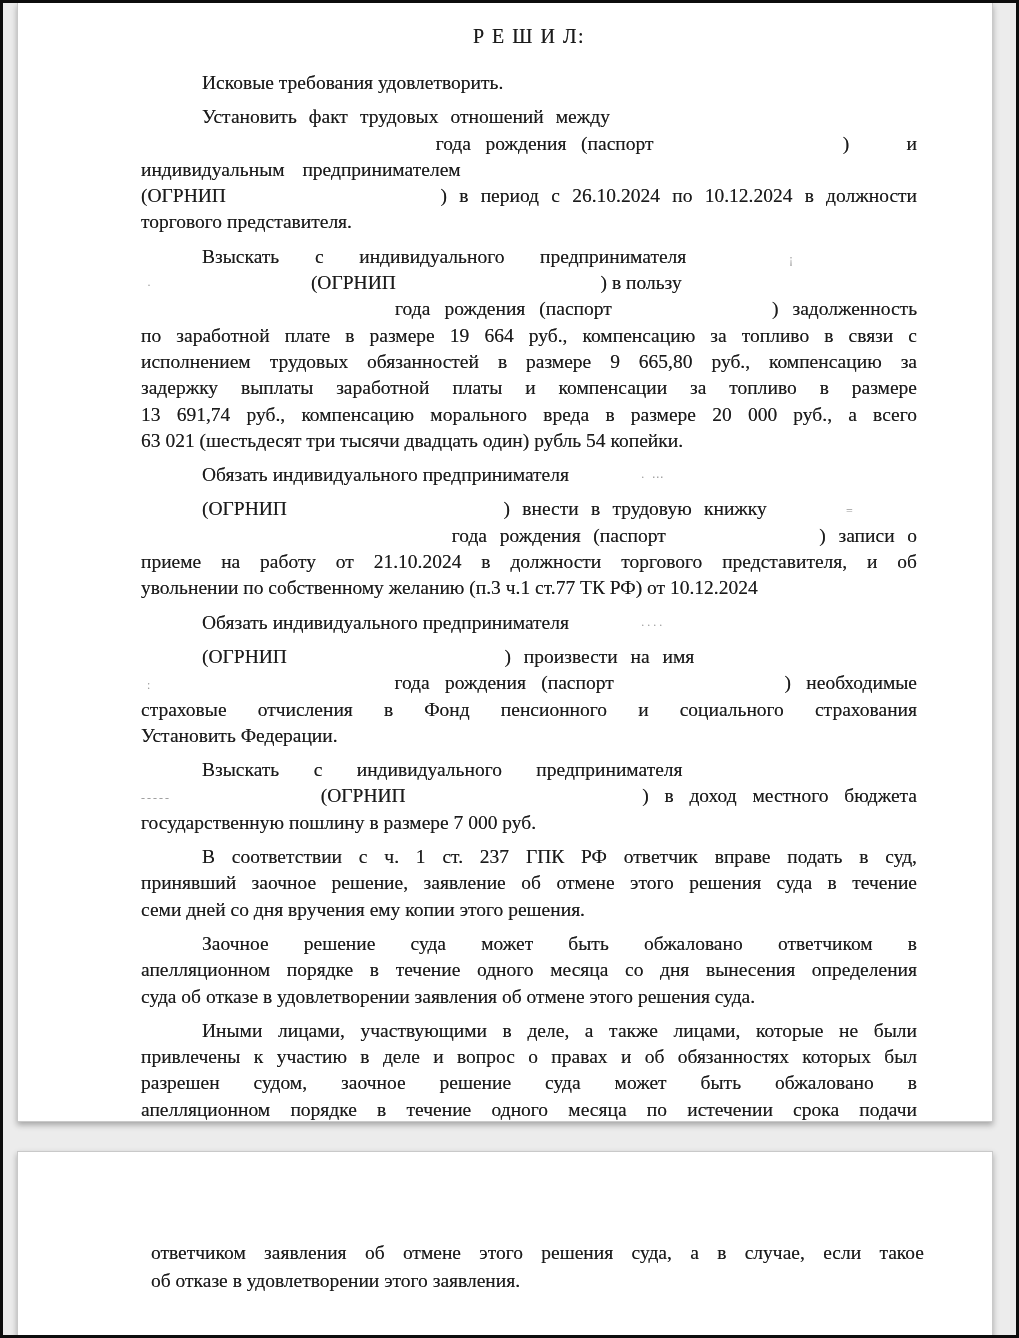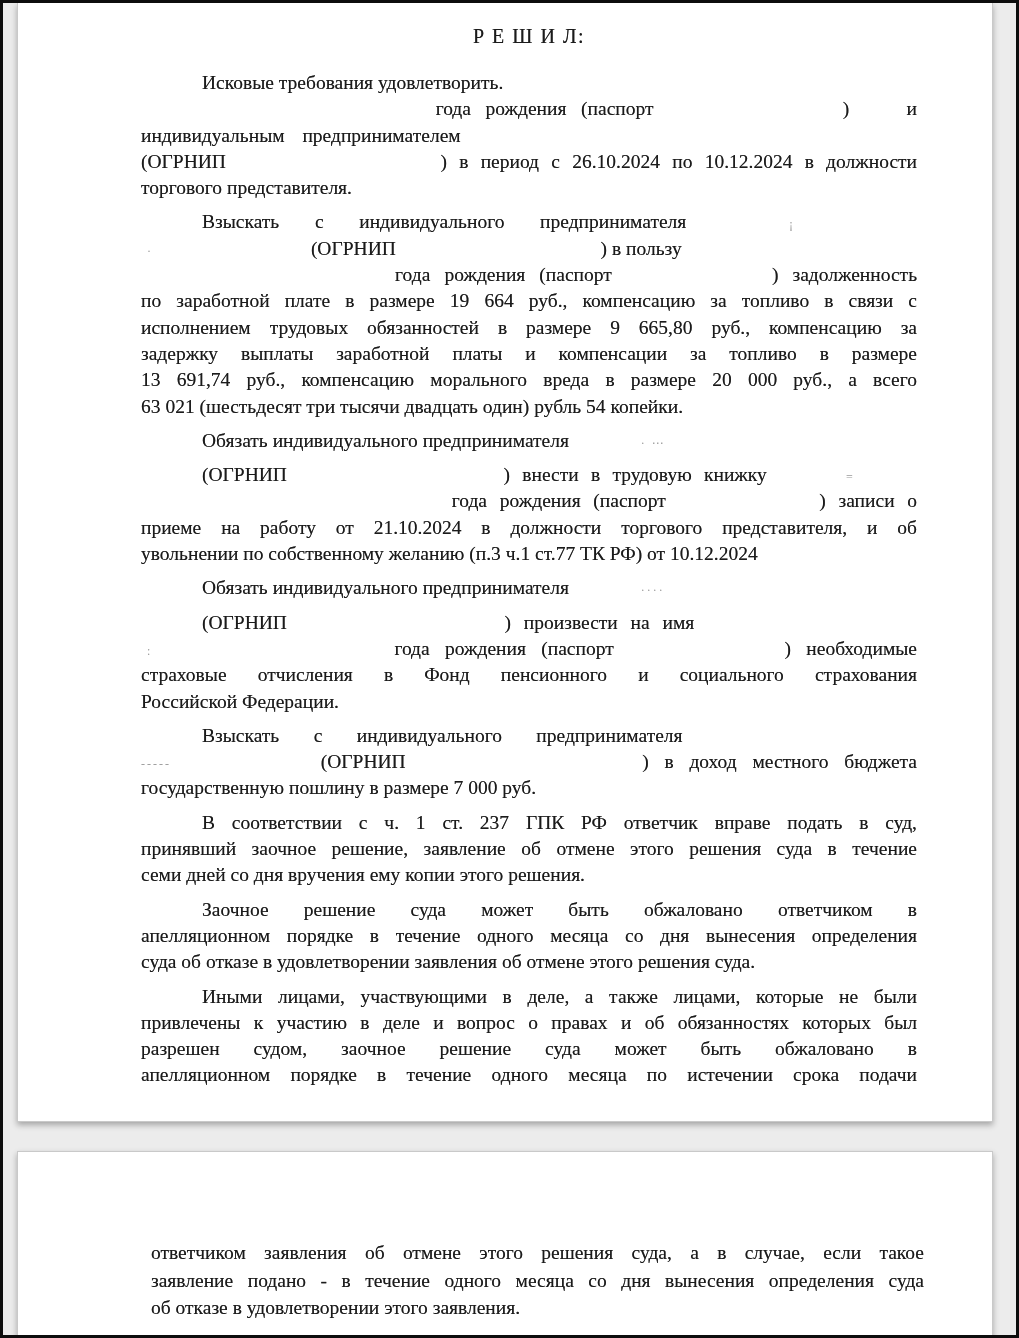--- a/index.html
+++ b/index.html
@@ -80,20 +80,21 @@
   .gap.mright { text-align: right; padding-right: 8px; }
 </style>
 </head>
 <body>
 
 <div class="screen">
   <div class="page page1">
     <div class="title-line">Р Е Ш И Л:</div>
     <div class="text-block">
         <div class="line lft ind"><span>Исковые требования удовлетворить.</span></div>
+        <div class="line jst ind"><span>Установить факт трудовых отношений между</span> <span class="gap" style="width: 295px;"></span></div>
         <div class="line jst"><span class="gap" style="width: 280px;"></span> <span>года рождения (паспорт</span> <span class="gap" style="width: 160px;"></span> <span>)</span> <span class="gap" style="width: 28px;"></span> <span>и</span></div>
         <div class="line lft"><span>индивидуальным</span> <span class="gap" style="width: 8px;"></span> <span>предпринимателем</span></div>
         <div class="line jst"><span>(ОГРНИП</span> <span class="gap" style="width: 190px;"></span> <span>) в период с 26.10.2024 по 10.12.2024 в должности</span></div>
         <div class="line lft"><span>торгового представителя.</span></div>
         <div class="line jst ind"><span>Взыскать с индивидуального предпринимателя</span> <span class="gap marks mleft" style="width: 195px;">¡</span></div>
         <div class="line lft"><span class="gap marks mleft" style="width: 165px;">·</span> <span>(ОГРНИП</span> <span class="gap" style="width: 195px;"></span> <span>) в пользу</span></div>
         <div class="line jst"><span class="gap" style="width: 240px;"></span> <span>года рождения (паспорт</span> <span class="gap" style="width: 132px;"></span> <span>) задолженность</span></div>
         <div class="line jst"><span>по заработной плате в размере 19 664 руб., компенсацию за топливо в связи с</span></div>
         <div class="line jst"><span>исполнением трудовых обязанностей в размере 9 665,80 руб., компенсацию за</span></div>
         <div class="line jst"><span>задержку выплаты заработной платы и компенсации за топливо в размере</span></div>
@@ -101,37 +102,36 @@
         <div class="line lft"><span>63 021 (шестьдесят три тысячи двадцать один) рубль 54 копейки.</span></div>
         <div class="line lft ind"><span>Обязать индивидуального предпринимателя</span> <span class="gap marks mleft" style="width: 60px;">· ⋯</span></div>
         <div class="line jst ind"><span>(ОГРНИП</span> <span class="gap" style="width: 192px;"></span> <span>) внести в трудовую книжку</span> <span class="gap marks mleft" style="width: 138px;">=</span></div>
         <div class="line jst"><span class="gap" style="width: 298px;"></span> <span>года рождения (паспорт</span> <span class="gap" style="width: 128px;"></span> <span>) записи о</span></div>
         <div class="line jst"><span>приеме на работу от 21.10.2024 в должности торгового представителя, и об</span></div>
         <div class="line lft"><span>увольнении по собственному желанию (п.3 ч.1 ст.77 ТК РФ) от 10.12.2024</span></div>
         <div class="line lft ind"><span>Обязать индивидуального предпринимателя</span> <span class="gap marks mleft" style="width: 70px;">····</span></div>
         <div class="line jst ind"><span>(ОГРНИП</span> <span class="gap" style="width: 192px;"></span> <span>) произвести на имя</span> <span class="gap" style="width: 210px;"></span></div>
         <div class="line jst"><span class="gap marks mleft" style="width: 238px;">:</span> <span>года рождения (паспорт</span> <span class="gap" style="width: 140px;"></span> <span>) необходимые</span></div>
         <div class="line jst"><span>страховые отчисления в Фонд пенсионного и социального страхования</span></div>
-        <div class="line lft"><span>Российской Федерации.</span></div>
+        <div class="line lft"><span>Установить Федерации.</span></div>
         <div class="line jst ind"><span>Взыскать с индивидуального предпринимателя</span> <span class="gap" style="width: 200px;"></span></div>
         <div class="line jst"><span class="gap marks mright" style="width: 164px;">-----</span> <span>(ОГРНИП</span> <span class="gap" style="width: 205px;"></span> <span>) в доход местного бюджета</span></div>
         <div class="line lft"><span>государственную пошлину в размере 7 000 руб.</span></div>
         <div class="line jst ind"><span>В соответствии с ч. 1 ст. 237 ГПК РФ ответчик вправе подать в суд,</span></div>
         <div class="line jst"><span>принявший заочное решение, заявление об отмене этого решения суда в течение</span></div>
         <div class="line lft"><span>семи дней со дня вручения ему копии этого решения.</span></div>
         <div class="line jst ind"><span>Заочное решение суда может быть обжаловано ответчиком в</span></div>
         <div class="line jst"><span>апелляционном порядке в течение одного месяца со дня вынесения определения</span></div>
         <div class="line lft"><span>суда об отказе в удовлетворении заявления об отмене этого решения суда.</span></div>
         <div class="line jst ind"><span>Иными лицами, участвующими в деле, а также лицами, которые не были</span></div>
         <div class="line jst"><span>привлечены к участию в деле и вопрос о правах и об обязанностях которых был</span></div>
         <div class="line jst"><span>разрешен судом, заочное решение суда может быть обжаловано в</span></div>
         <div class="line jst"><span>апелляционном порядке в течение одного месяца по истечении срока подачи</span></div>
       </div>
   </div>
   <div class="page page2">
     <div class="text-block">
         <div class="line jst"><span>ответчиком заявления об отмене этого решения суда, а в случае, если такое</span></div>
-        <div class="line jst"><span>заявление подано - в течение одного месяца со дня вынесения определения суда</span></div>
         <div class="line lft"><span>об отказе в удовлетворении этого заявления.</span></div>
       </div>
   </div>
   <div class="frame"></div>
 </div>
 
 </body></html>

